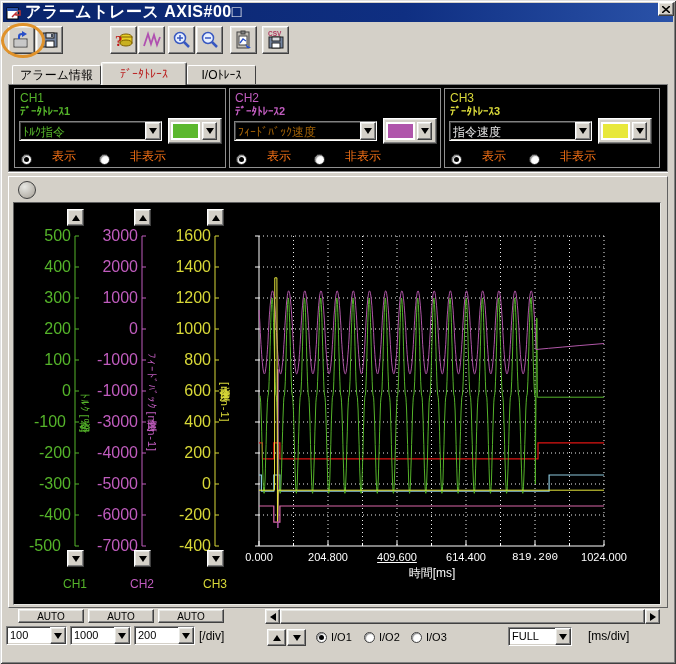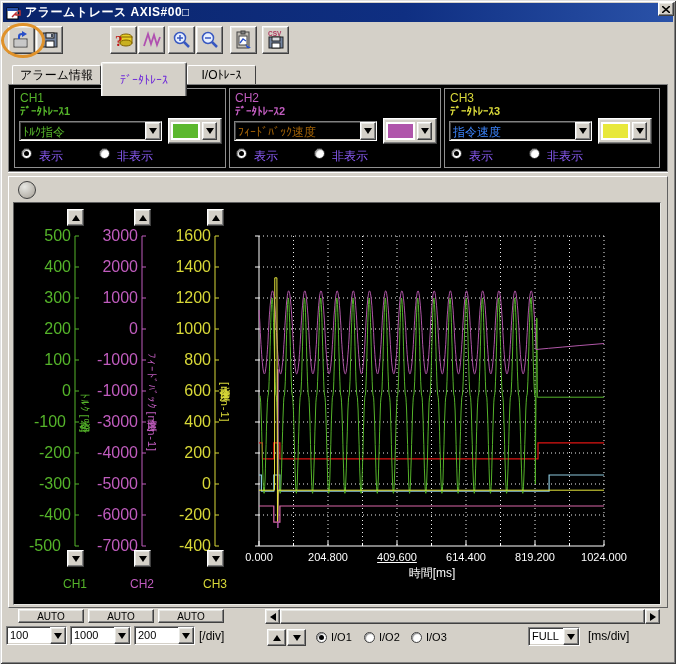--- a/index.html
+++ b/index.html
@@ -9,21 +9,21 @@
     position:relative; width:676px; height:664px; background:#d4d0c8; overflow:hidden;
     box-shadow: inset 1px 1px 0 #dfdfdf, inset -1px -1px 0 #404040,
                 inset 2px 2px 0 #fff, inset -2px -2px 0 #808080;
   }
   .titlebar {
     position:absolute; left:3px; top:3px; right:3px; height:19px;
     background:linear-gradient(90deg,#0a246a 0%,#0f2f82 60%,#2a52a8 100%);
     display:flex; align-items:center; padding:0 2px;
   }
   .titlebar .app-icon { width:15px; height:14px; margin:0 4px 0 1px; }
-  .titlebar .title-text { color:#fff; font-size:12px; font-weight:bold; letter-spacing:0.5px; white-space:nowrap; }
+  .titlebar .title-text { color:#fff; font-size:16px; font-weight:bold; letter-spacing:0.5px; white-space:nowrap; }
   .close-btn {
     position:absolute; right:2px; top:2px; width:16px; height:14px;
     display:flex; align-items:center; justify-content:center;
   }
   .btn3d {
     background:#d4d0c8;
     border-top:1px solid #fff; border-left:1px solid #fff;
     border-right:1px solid #404040; border-bottom:1px solid #404040;
     box-shadow: inset -1px -1px 0 #808080, inset 1px 1px 0 #e8e8e4;
   }
@@ -37,35 +37,35 @@
     position:absolute; left:1px; top:23px; width:44px; height:35px;
     border:3px solid #e0922a; border-radius:50%; z-index:30; pointer-events:none;
   }
   
   .tab {
     position:absolute; height:19px; top:65px; background:#d4d0c8;
     border-top:1px solid #fff; border-left:1px solid #fff; border-right:1px solid #404040;
     border-top-left-radius:2px; border-top-right-radius:2px;
     font-size:12px; color:#000; display:flex; align-items:center; justify-content:center; z-index:1;
   }
-  .tab.active { top:62px; height:34px; z-index:3; color:#6d28d9; box-shadow: inset -1px 0 0 #808080, inset 1px 1px 0 #e8e8e4; }
+  .tab.active { top:62px; height:23px; z-index:3; color:#b91c1c; box-shadow: inset -1px 0 0 #808080, inset 1px 1px 0 #e8e8e4; }
   .tab-panel {
     position:absolute; left:8px; top:84px; width:660px; height:88px; background:#000;
     border:1px solid #808080; box-shadow:0 1px 0 #fff; z-index:2;
   }
   .ch-panel { position:absolute; top:3px; height:80px; background:#000; border:1px solid #909090; }
   .ch-id { position:absolute; left:5px; top:2px; font-size:12px; }
   .ch-trace { position:absolute; left:5px; top:16px; font-size:11px;font-weight:bold; }
   .dd-dark { position:absolute; left:4px; top:32px; width:143px; height:20px; background:#000; display:flex; }
   .dd-dark .dd-text { flex:1; font-size:12px; padding:2px 3px; overflow:hidden; white-space:nowrap; }
   .dd-btn { width:16px; height:100%; display:flex; align-items:center; justify-content:center; }
   .swatch-btn { position:absolute; left:153px; top:29px; width:54px; height:26px; display:flex; align-items:center; padding:2px; }
   .swatch-color { width:29px; height:18px; border:2px solid #fff; }
   .swatch-arrow { width:15px; height:18px; margin-left:2px; display:flex; align-items:center; justify-content:center; }
-  .radio-item { position:absolute; top:59px; display:flex; align-items:flex-start; gap:7px; font-size:12px; color:#8b5cf6; }
+  .radio-item { position:absolute; top:59px; display:flex; align-items:flex-end; gap:20px; font-size:12px; color:#f97316; }
   .radio { width:11px; height:11px; border-radius:50%; background:#fff; border:1px solid #202020; box-shadow:inset 1px 1px 1px #909090; }
   .radio.sel::after { content:''; display:block; width:5px; height:5px; background:#000; border-radius:50%; margin:2px; }
   
   .chart-frame {
     position:absolute; left:8px; top:176px; width:660px; height:432px; background:#d4d0c8;
     border-top:1px solid #fff; border-left:1px solid #fff; border-right:1px solid #606060; border-bottom:1px solid #606060;
   }
   .chart-strip { position:absolute; left:1px; top:1px; right:1px; height:24px; }
   .indicator-circle {
     position:absolute; left:8px; top:3px; width:18px; height:18px; border-radius:50%;
@@ -240,21 +240,21 @@
       <div class="radio-item" style="left:84px">
         <span class="radio"></span>
         <span>非表示</span>
       </div>
     </div>
 
     <div class="ch-panel" style="left:435px; width:216px;">
       <div class="ch-id" style="color:#d8d83a">CH3</div>
       <div class="ch-trace" style="color:#d8d83a">ﾃﾞｰﾀﾄﾚｰｽ3</div>
       <div class="dd-dark sunken">
-        <span class="dd-text" style="color:#3b82f6">指令速度</span>
+        <span class="dd-text" style="color:#e5e5e5">指令速度</span>
         <span class="dd-btn btn3d">
             <span class="tri-down"></span>
           </span>
       </div>
       <div class="swatch-btn btn3d">
         <span class="swatch-color" style="background:#e8e83a"></span>
         <span class="swatch-arrow btn3d">
             <span class="tri-down"></span>
           </span>
       </div>
@@ -426,21 +426,21 @@
           <div class="y-tick" style="left: 145px; top: 182px; color: rgb(216, 216, 56);">600</div>
           <div class="y-tick" style="left: 145px; top: 213px; color: rgb(216, 216, 56);">400</div>
           <div class="y-tick" style="left: 145px; top: 244px; color: rgb(216, 216, 56);">200</div>
           <div class="y-tick" style="left: 145px; top: 275px; color: rgb(216, 216, 56);">0</div>
           <div class="y-tick" style="left: 145px; top: 306px; color: rgb(216, 216, 56);">-200</div>
           <div class="y-tick" style="left: 145px; top: 337px; color: rgb(216, 216, 56);">-400</div>
           <div class="x-tick" style="left: 211px;">0.000</div>
           <div class="x-tick" style="left: 280px;">204.800</div>
           <div class="x-tick" style="left: 349px; text-decoration: underline;">409.600</div>
           <div class="x-tick" style="left: 418px;">614.400</div>
-          <div class="x-tick" style="left: 487px;">819.200</div>
+          <div class="x-tick" style="left: 487px; font-family: Liberation Mono, monospace;">819.200</div>
           <div class="x-tick" style="left: 556px;">1024.000</div>
         </div>
     </div>
   </div>
 
   <div class="auto-btn btn3d" style="left:18px">AUTO</div>
   <div class="auto-btn btn3d" style="left:88px">AUTO</div>
   <div class="auto-btn btn3d" style="left:158px">AUTO</div>
 
   <div class="dd-white sunken" style="left:6px">
@@ -486,21 +486,21 @@
   </div>
   <div class="io-radio" style="left:364px">
     <span class="radio"></span>
     <span>I/O2</span>
   </div>
   <div class="io-radio" style="left:411px">
     <span class="radio"></span>
     <span>I/O3</span>
   </div>
 
-  <div class="dd-white sunken" style="left:528px; width:52px; top:627px;">
+  <div class="dd-white sunken" style="left:508px; width:64px; top:627px;">
     <span class="dd-text">FULL</span>
     <span class="dd-btn btn3d">
         <span class="tri-down"></span>
       </span>
   </div>
   <div class="unit-label" style="left:588px; top:629px;">[ms/div]</div>
 
 </div>
 
 </body></html>

